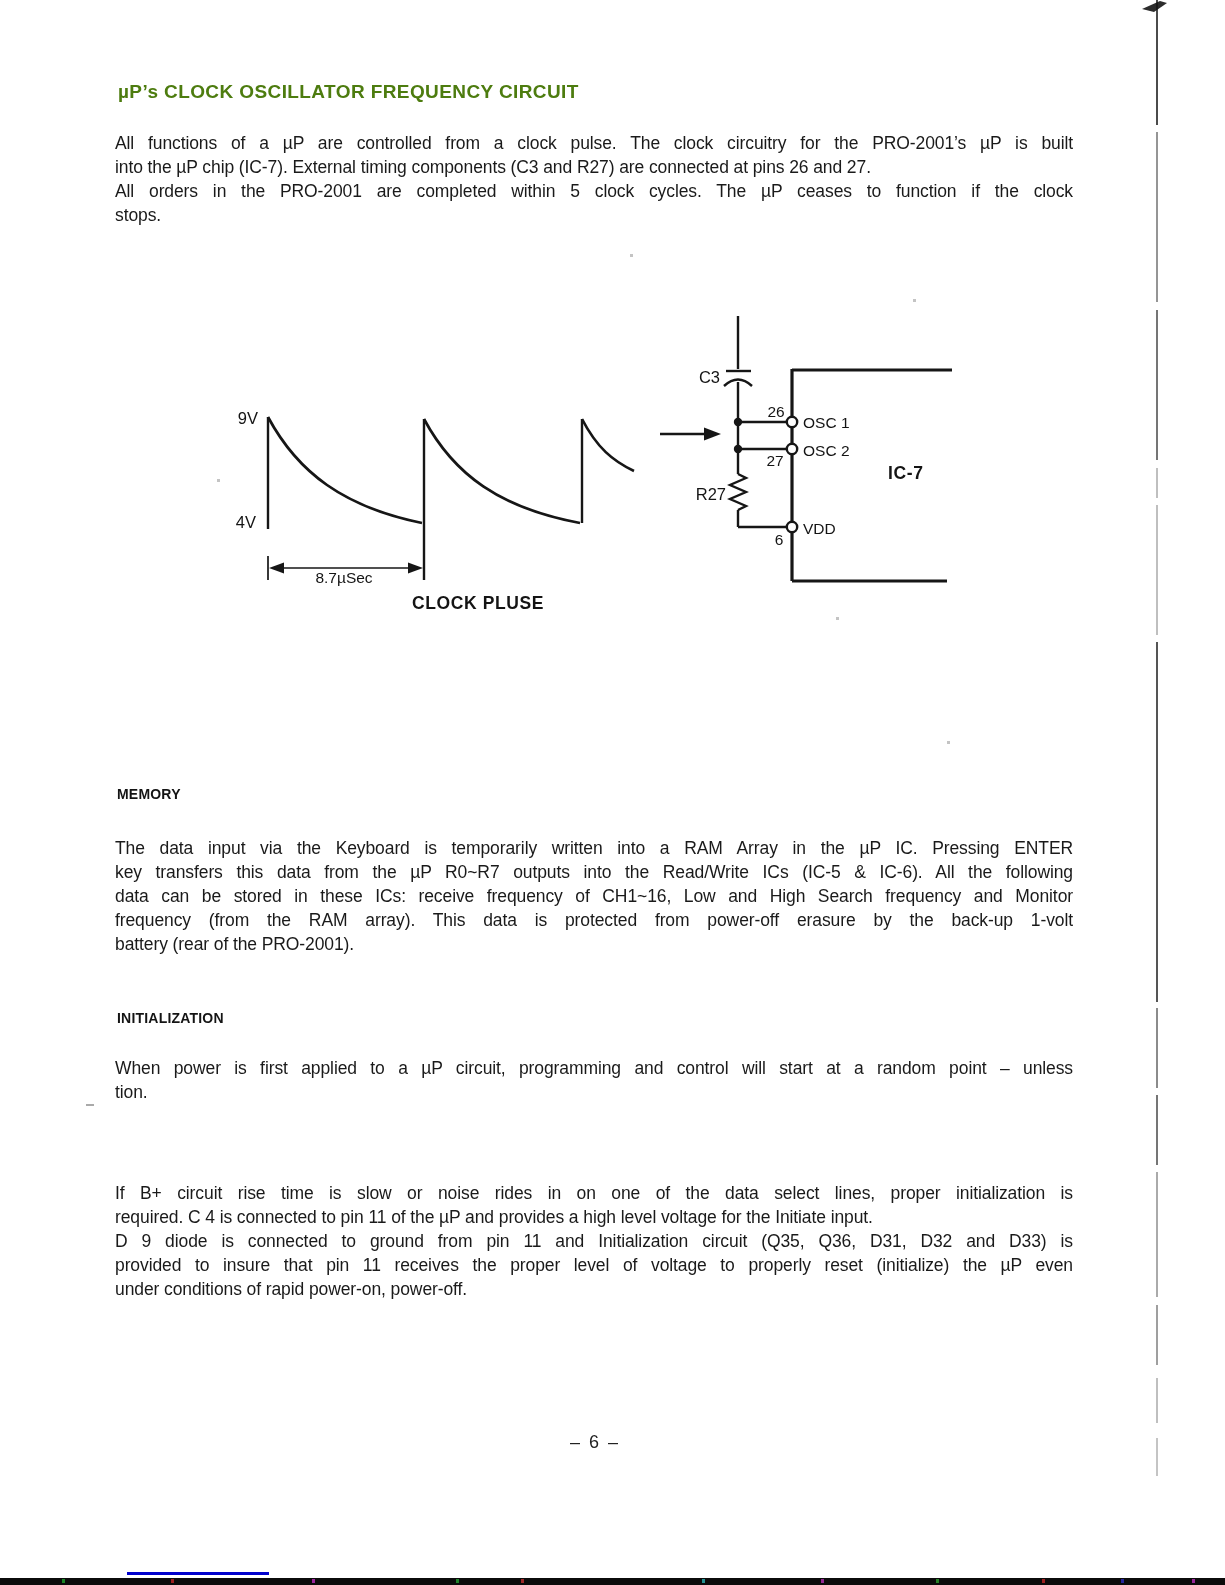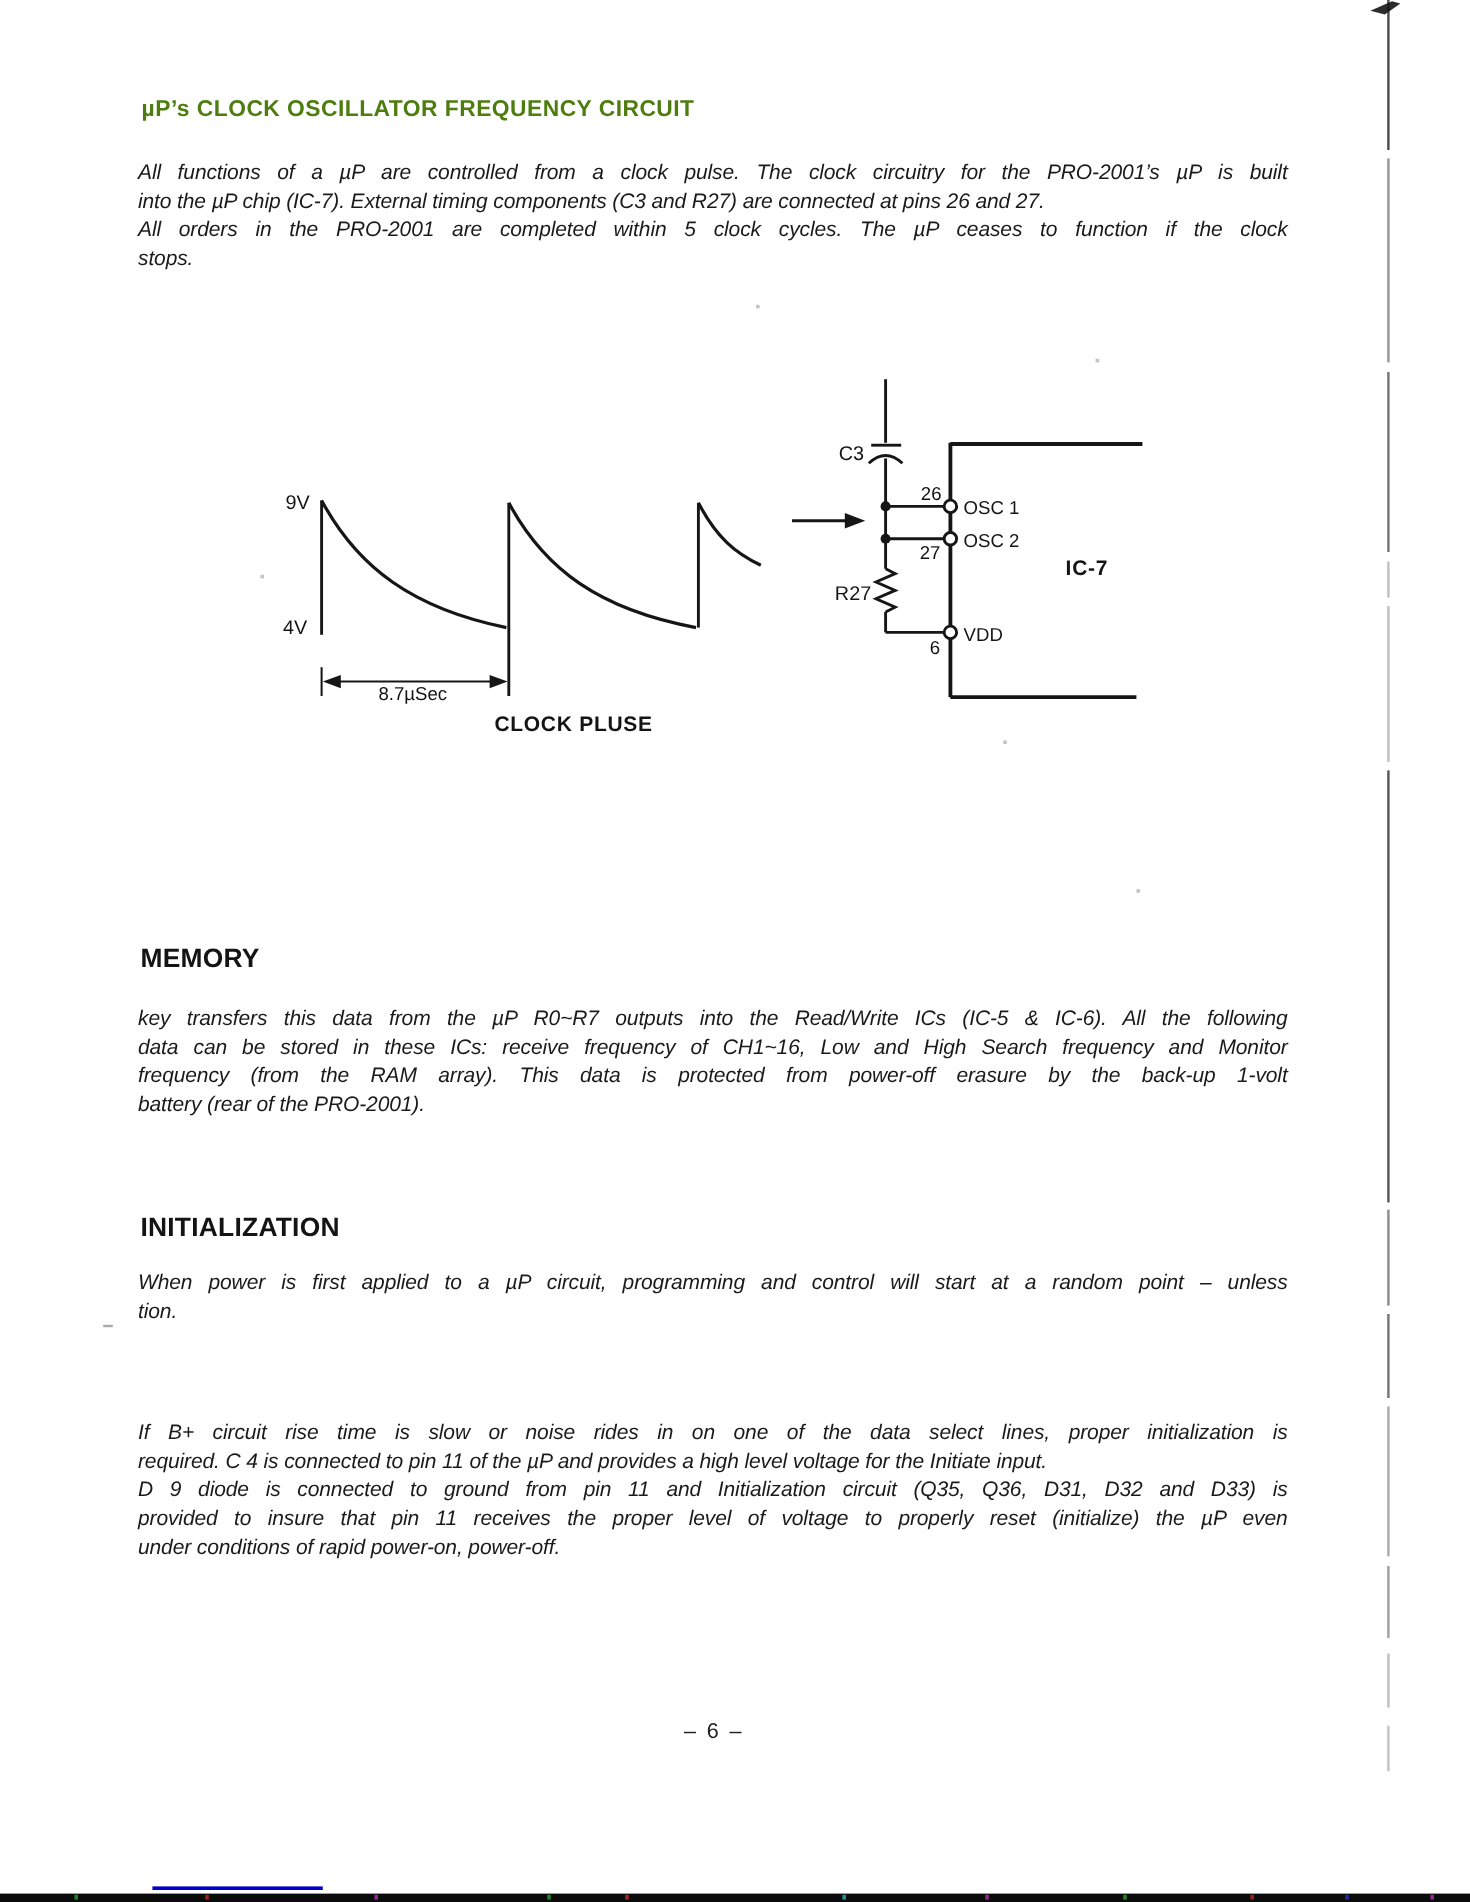--- a/index.html
+++ b/index.html
@@ -8,29 +8,29 @@
     background:#ffffff;color:#161616;
     font-family:"Liberation Sans", sans-serif;
   }
   .title{
     position:absolute;left:118px;top:81px;margin:0;
     font-size:19px;font-weight:bold;letter-spacing:.4px;color:#4d7c0f;
     white-space:nowrap;
   }
   .heading{
     position:absolute;left:117px;margin:0;
-    font-size:22px;font-weight:bold;letter-spacing:.2px;color:#141414;
+    font-size:14px;font-weight:bold;letter-spacing:.2px;color:#141414;
     white-space:nowrap;
   }
   .para{
     position:absolute;left:115px;width:958px;
     font-size:17.5px;line-height:24px;color:#1a1a1a;
     letter-spacing:-0.1px;
   }
-  .ln{height:24px;white-space:nowrap;font-style:italic;}
+  .ln{height:24px;white-space:nowrap;}
   .ln.j{
     white-space:normal;
     text-align:justify;
     text-align-last:justify;
   }
   .pageno{
     position:absolute;left:545px;top:1432px;width:100px;
     text-align:center;font-size:18px;color:#222;letter-spacing:2px;
     white-space:nowrap;
   }
@@ -117,20 +117,21 @@
     <text x="803" y="428" class="t15">OSC 1</text>
     <text x="803" y="456" class="t15">OSC 2</text>
     <text x="803" y="534" class="t15">VDD</text>
     <text x="888" y="479" class="t17b">IC-7</text>
   </g>
 </svg>
 
 <h2 class="heading" style="top:786px">MEMORY</h2>
 
 <div class="para" style="top:836px">
+  <div class="ln j">The data input via the Keyboard is temporarily written into a RAM Array in the µP IC. Pressing ENTER</div>
   <div class="ln j">key transfers this data from the µP R0~R7 outputs into the Read/Write ICs (IC-5 &amp; IC-6). All the following</div>
   <div class="ln j">data can be stored in these ICs: receive frequency of CH1~16, Low and High Search frequency and Monitor</div>
   <div class="ln j">frequency (from the RAM array). This data is protected from power-off erasure by the back-up 1-volt</div>
   <div class="ln">battery (rear of the PRO-2001).</div>
 </div>
 
 <h2 class="heading" style="top:1010px">INITIALIZATION</h2>
 
 <div class="para" style="top:1056px">
   <div class="ln j">When power is first applied to a µP circuit, programming and control will start at a random point – unless</div>

